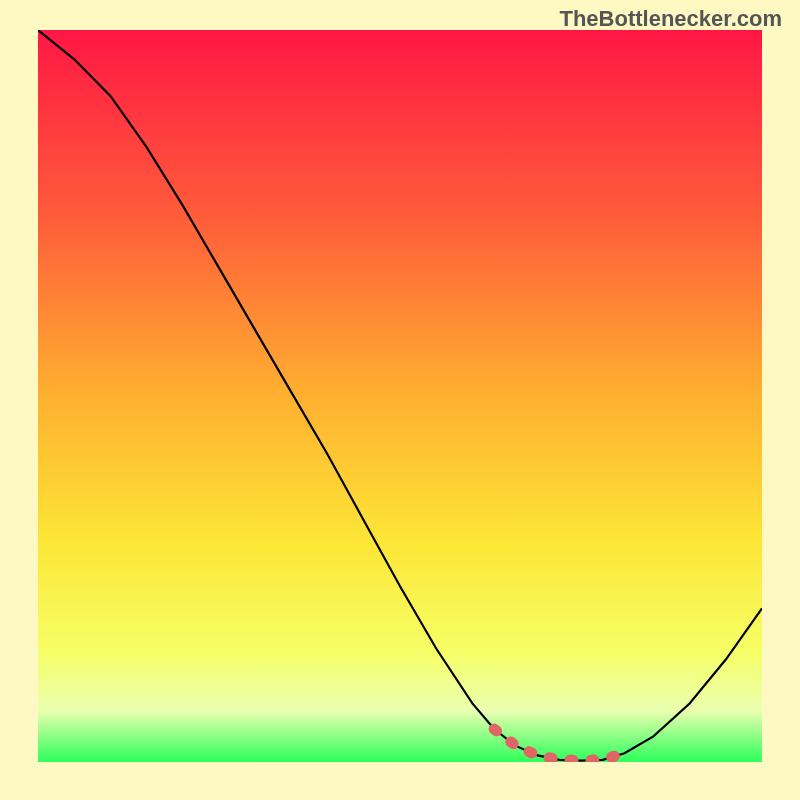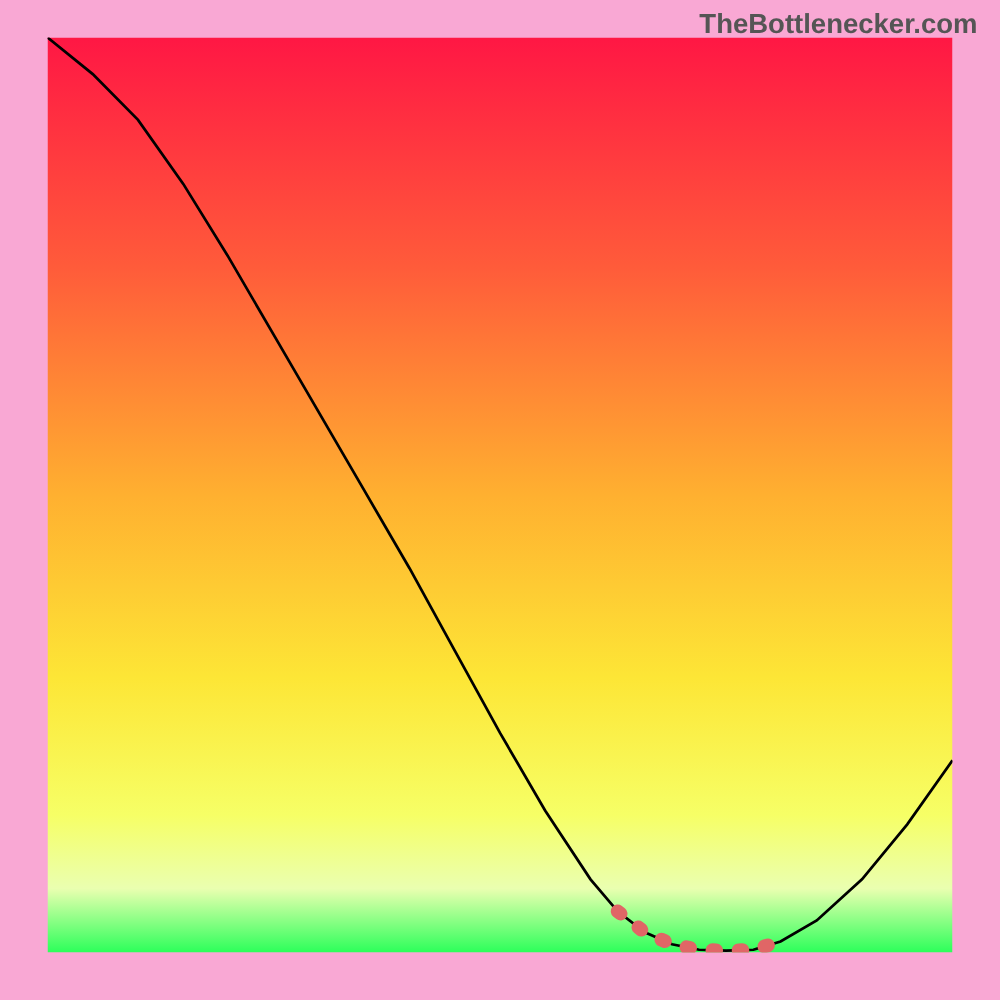--- a/index.html
+++ b/index.html
@@ -8,21 +8,21 @@
     background: #000;
     width: 800px;
     height: 800px;
     overflow: hidden;
     font-family: Arial, sans-serif;
   }
   .container {
     width: 800px;
     height: 800px;
     position: relative;
-    background: #f9a8d4;
+    background: #fef9c3;
   }
   .watermark {
     position: absolute;
     top: 6px;
     right: 18px;
     color: #555;
     font-size: 22px;
     font-weight: bold;
     z-index: 10;
   }

